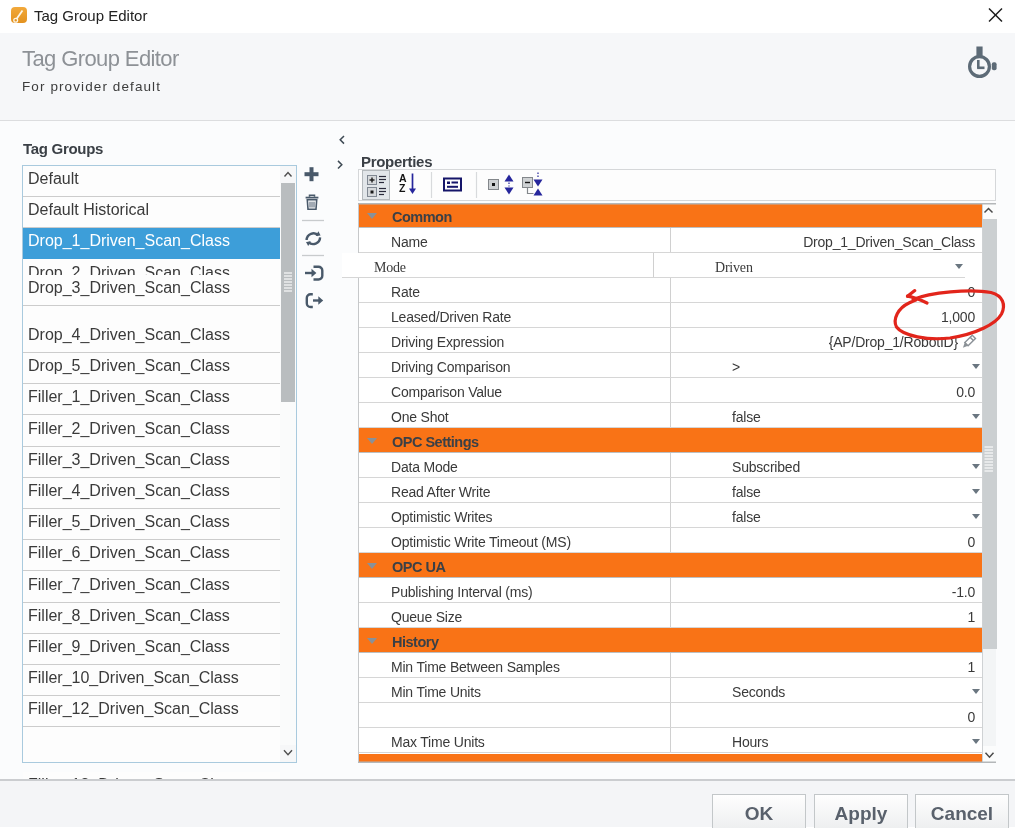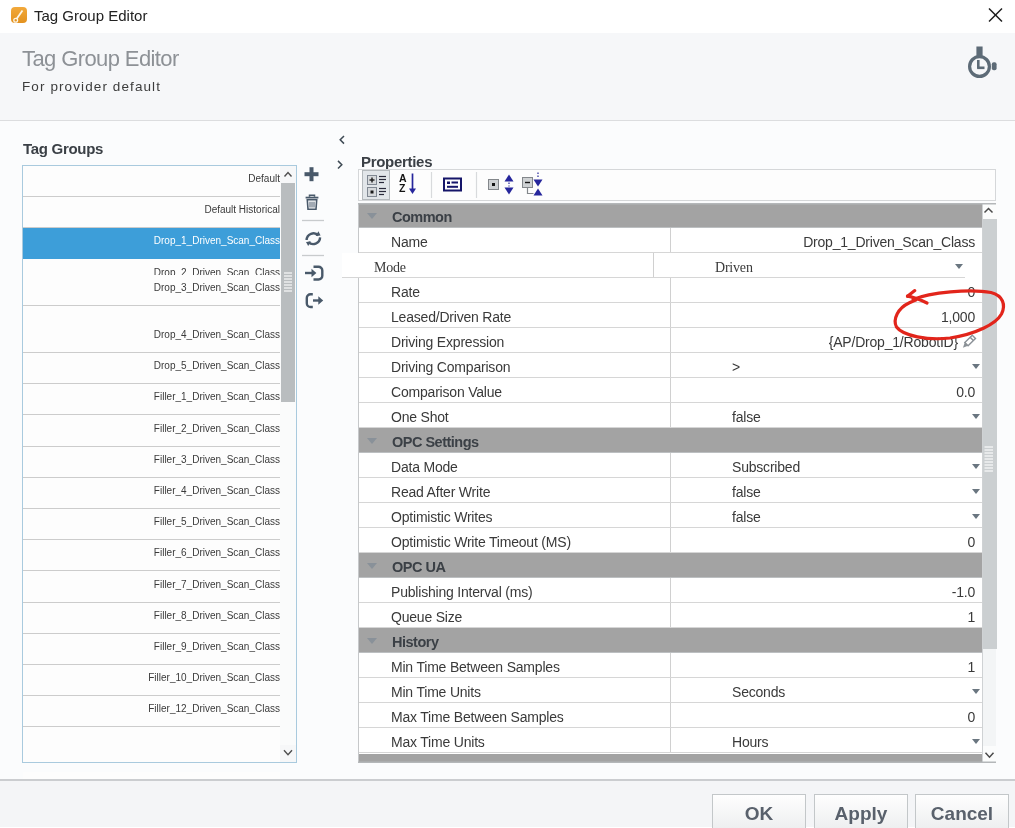--- a/index.html
+++ b/index.html
@@ -12,31 +12,31 @@
   
   #hdr{left:0;top:33px;width:1015px;height:87px;background:#f6f7f9;border-bottom:1px solid #dcdddf;}
   #hdrtitle{left:22px;top:46px;font-size:22px;letter-spacing:-0.6px;color:#8d9196;}
   #hdrsub{left:22px;top:79px;font-size:13.5px;letter-spacing:1.1px;color:#3c3c3c;}
   
   #bodyarea{left:0;top:121px;width:1015px;height:660px;background:#fbfcfd;}
   .paneltitle{font-size:15px;font-weight:bold;letter-spacing:-0.3px;color:#3b4046;}
   
   #list{left:22px;top:165px;width:275px;height:598px;background:#fdfdfd;border:1px solid #a9cade;box-sizing:border-box;}
   .li{position:absolute;left:1px;width:257px;height:31px;line-height:25px;padding-left:5px;
-      font-size:10px;color:#3a3a3a;border-bottom:1px solid #cccccc;box-sizing:border-box;background:#fdfdfd;white-space:nowrap;overflow:hidden;text-align:right;}
+      font-size:16px;color:#3a3a3a;border-bottom:1px solid #cccccc;box-sizing:border-box;background:#fdfdfd;white-space:nowrap;overflow:hidden;}
   .li.sel{background:#3d9ed9;color:#ffffff;border-bottom:1px solid #3d9ed9;}
   
   #lsb{left:280px;top:166px;width:16px;height:596px;background:#fafbfb;}
   .sbarrow{position:absolute;width:16px;height:17px;background:#f6f7f8;}
   .sbthumb{position:absolute;background:#b9bdbf;}
   
   #toolbar{left:358px;top:169px;width:638px;height:32px;background:#fdfdfd;border:1px solid #d5d7d9;box-sizing:border-box;}
   #ptable{left:358px;top:203px;width:638px;height:560px;background:#ffffff;border:1px solid #c6c8ca;box-sizing:border-box;}
   .prow{position:absolute;left:0;width:623px;height:25px;box-sizing:border-box;border-bottom:1px solid #d6d6d6;background:#fff;}
-  .prow.cat{background:#a3a3a3;border-bottom:1px solid #bcbfc1;padding-left:41px;}
+  .prow.cat{background:#f97316;border-bottom:1px solid #bcbfc1;padding-left:41px;}
   .plabel{position:absolute;left:32px;top:2px;height:24px;line-height:25px;font-size:14px;letter-spacing:-0.2px;color:#3a3a3a;white-space:nowrap;}
   .pcatlabel{position:absolute;left:33px;top:2px;height:24px;line-height:25px;font-size:14.5px;letter-spacing:-0.5px;font-weight:bold;color:#3b4046;white-space:nowrap;}
   .pval{position:absolute;left:311px;top:0;width:312px;padding-top:0;height:24px;line-height:25px;font-size:14px;letter-spacing:-0.2px;color:#3a3a3a;border-left:1px solid #d0d0d0;box-sizing:border-box;white-space:nowrap;}
   .pval .vr{position:absolute;right:7px;top:2px;}
   .pval .vl{position:absolute;left:61px;top:2px;}
   .ddtri{position:absolute;right:2.5px;top:10.5px;width:0;height:0;border-left:4.5px solid transparent;border-right:4.5px solid transparent;border-top:5px solid #6a7680;}
   .cattri{position:absolute;left:8px;top:10px;width:0;height:0;border-left:5px solid transparent;border-right:5px solid transparent;border-top:6px solid #899199;}
   
   #footer{left:0;top:779px;width:1015px;height:46px;background:#f4f5f7;border-top:2px solid #cbcdd0;}
   .btn{position:absolute;top:794px;height:40px;width:94px;box-sizing:border-box;border:1px solid #c3c7c9;
@@ -199,21 +199,20 @@
       </div>
     </div>
     <div class="prow" style="left:359px;top:678px;">
       <div class="plabel">Min Time Units</div>
       <div class="pval">
         <span class="vl">Seconds</span>
         <span class="ddtri"></span>
       </div>
     </div>
     <div class="prow" style="left:359px;top:703px;">
-      <div class="plabel">Max Time Between Samples</div>
       <div class="pval">
         <span class="vr">0</span>
       </div>
     </div>
     <div class="prow" style="left:359px;top:728px;">
       <div class="plabel">Max Time Units</div>
       <div class="pval">
         <span class="vl">Hours</span>
         <span class="ddtri"></span>
       </div>

